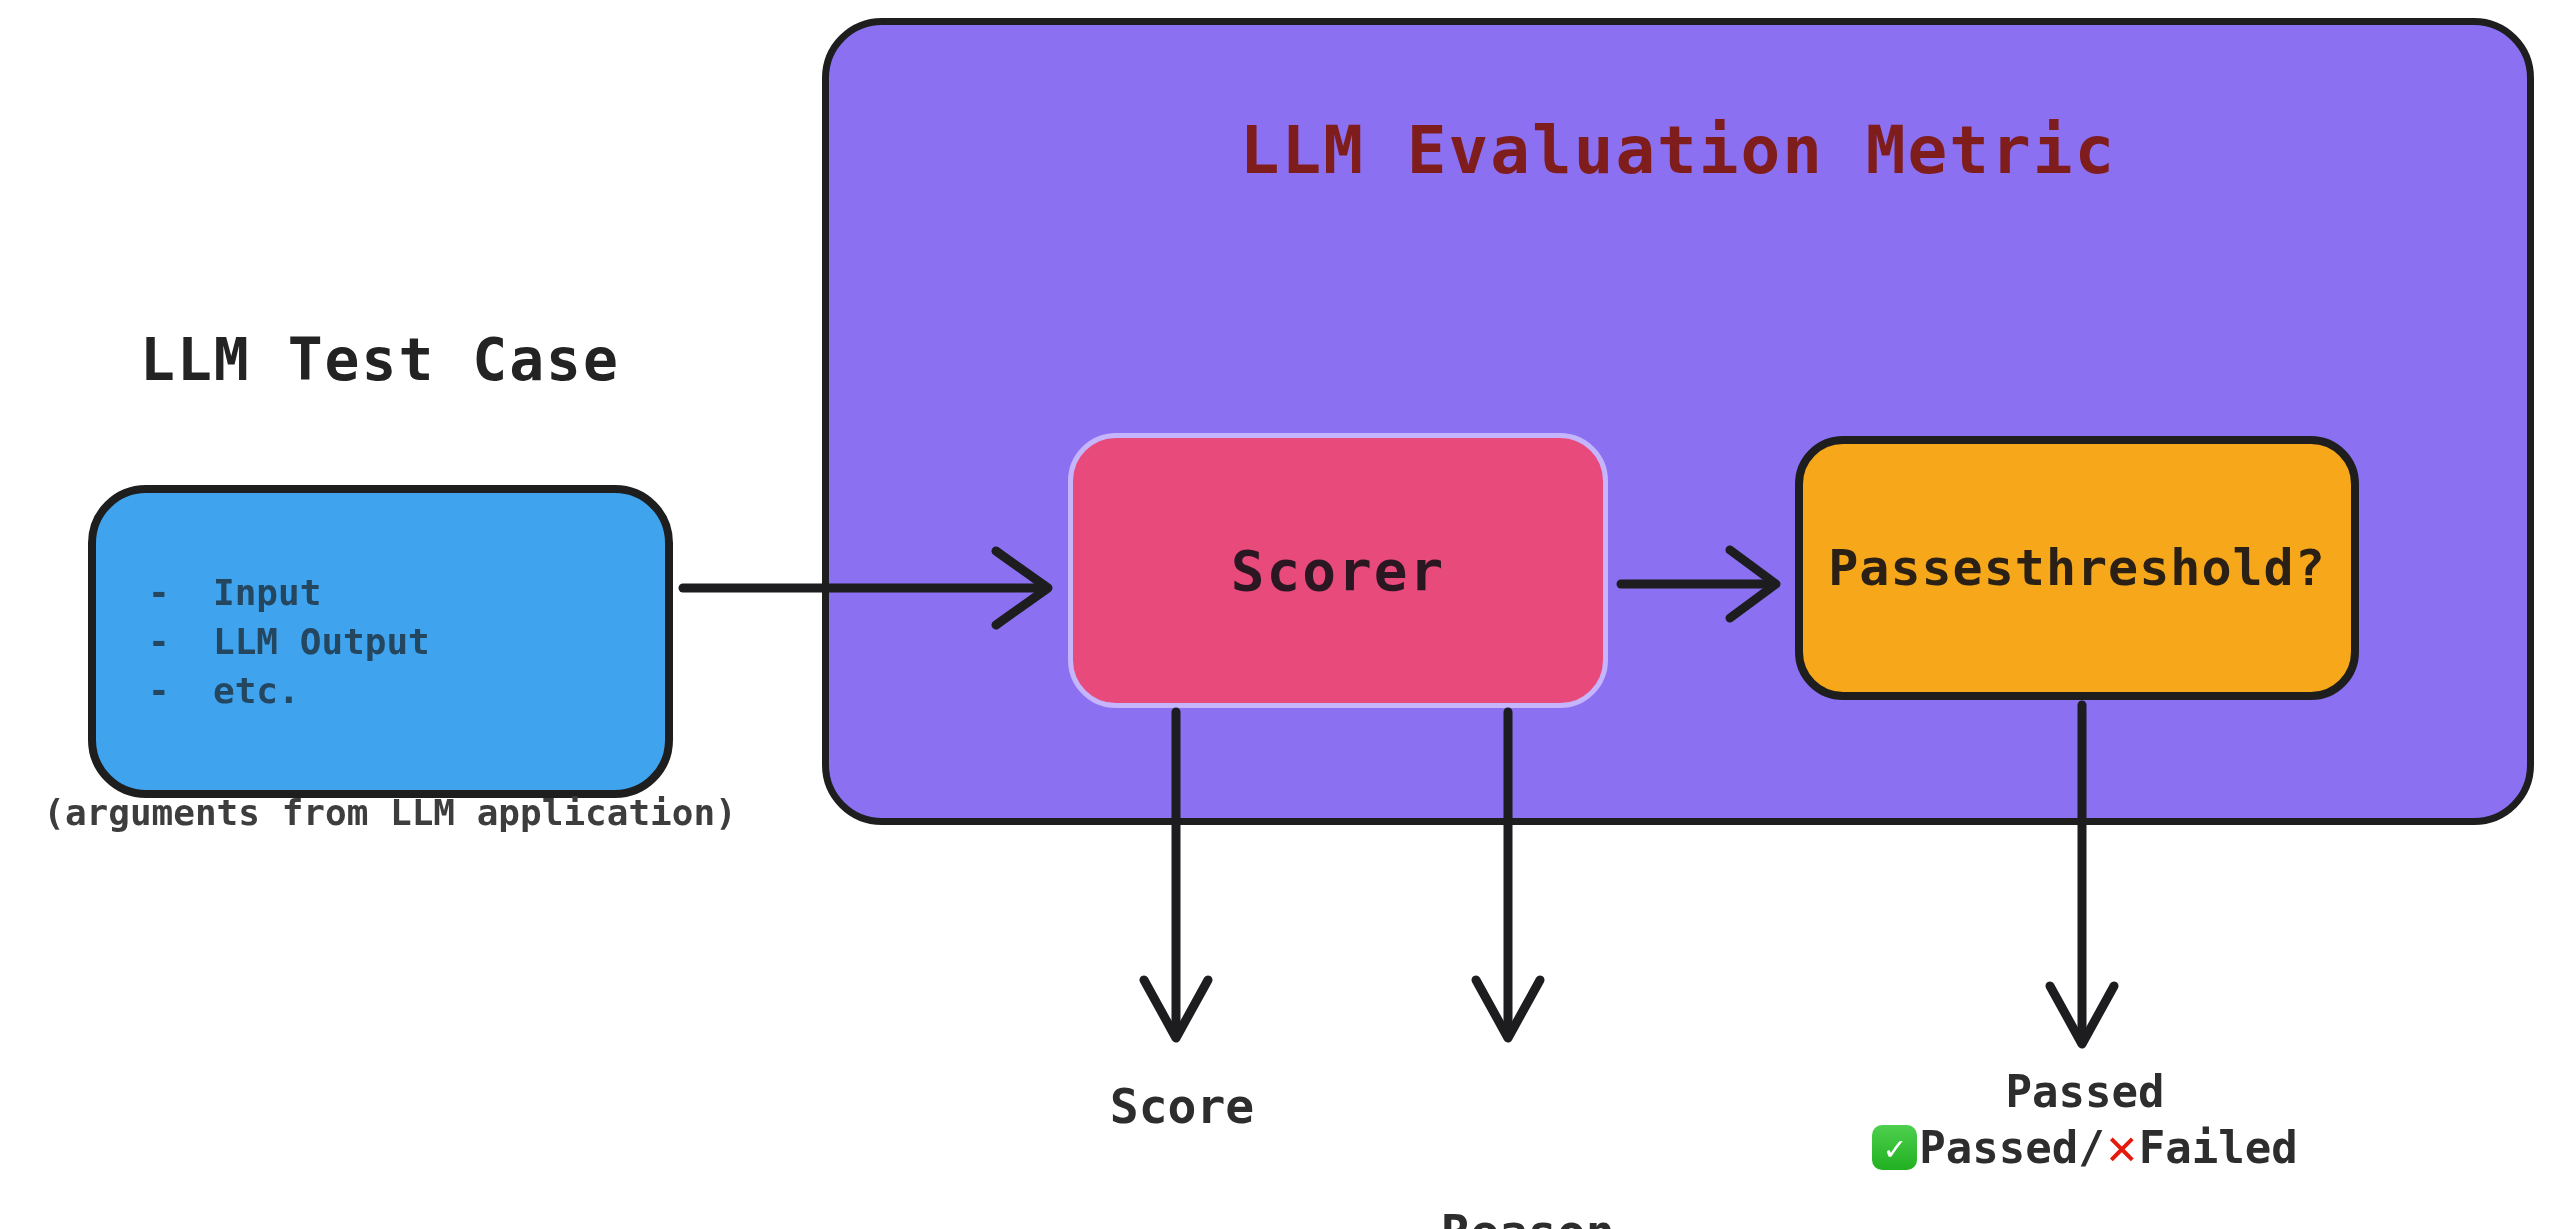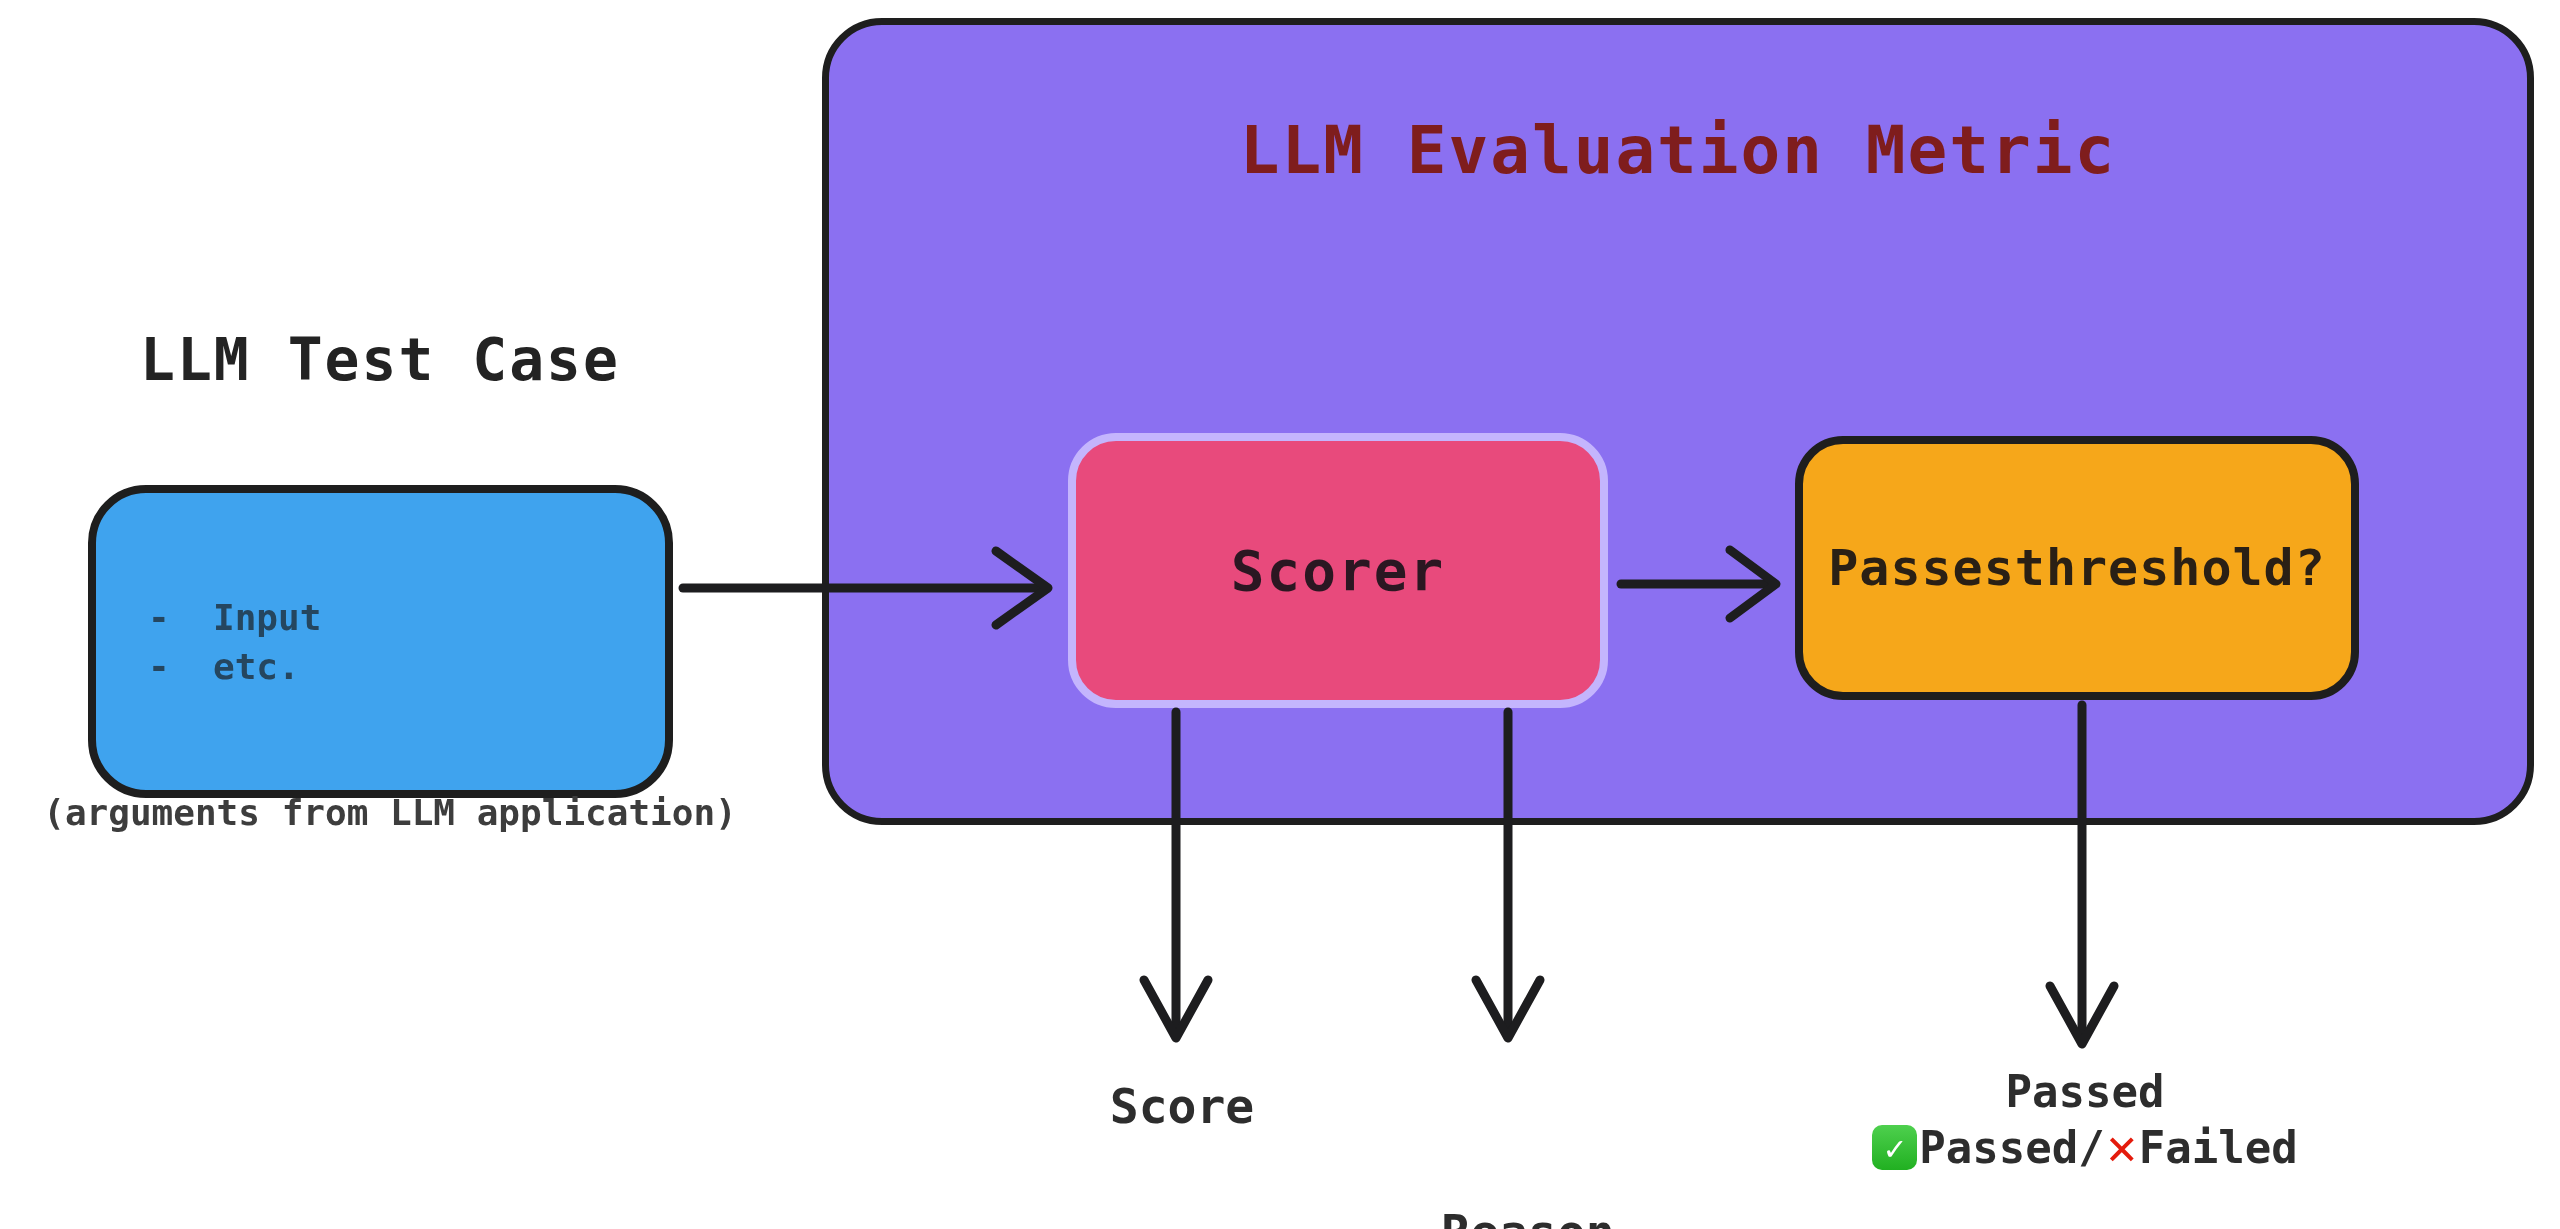--- a/index.html
+++ b/index.html
@@ -62,21 +62,21 @@
   }
   .blue-box .item {
     font-size: 36px; font-weight: bold;
     line-height: 49px;
     color: #25465f;
     white-space: pre;
   }
   .pink-box {
     left: 1068px; top: 433px; width: 540px; height: 275px;
     background: #e84a7c;
-    border: 8px solid #c4b5fd;
+    border: 5px solid #c4b5fd;
     border-radius: 48px;
     box-sizing: border-box;
     display: flex; align-items: center; justify-content: center;
   }
   .pink-box .label {
     font-size: 56px; font-weight: bold;
     color: #2b1722;
     letter-spacing: 2px;
     white-space: pre;
   }
@@ -160,20 +160,21 @@
 <body>
 
 <div class="abs testcase-title">LLM Test Case</div>
 
 <div class="abs purple-container"></div>
 
 <div class="abs container-title">LLM Evaluation Metric</div>
 
 <div class="abs blue-box">
   <div class="item">-  Input</div>
+  <div class="item">-  LLM Output</div>
   <div class="item">-  etc.</div>
 </div>
 
 <div class="abs testcase-caption">(arguments from LLM application)</div>
 
 <div class="abs pink-box">
   <span class="label">Scorer</span>
 </div>
 
 <div class="abs orange-box">

